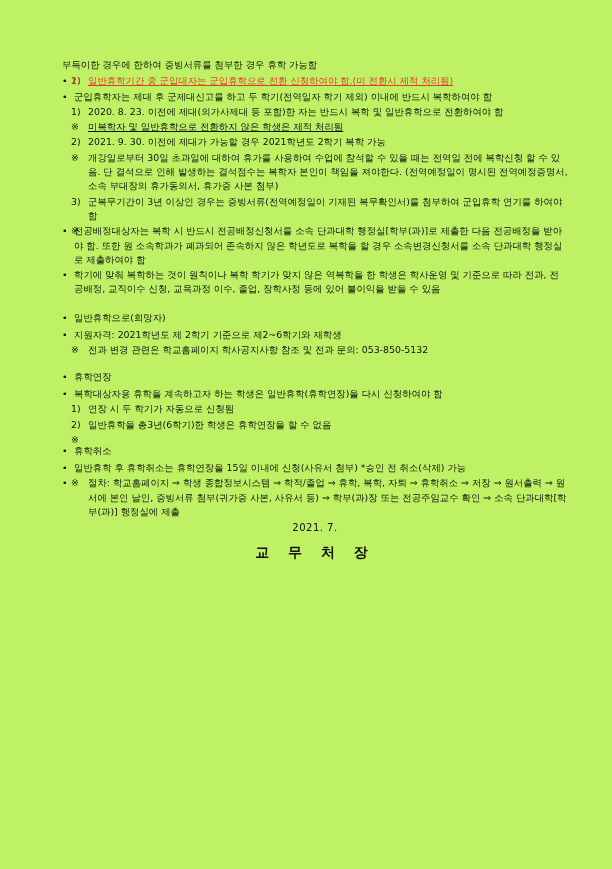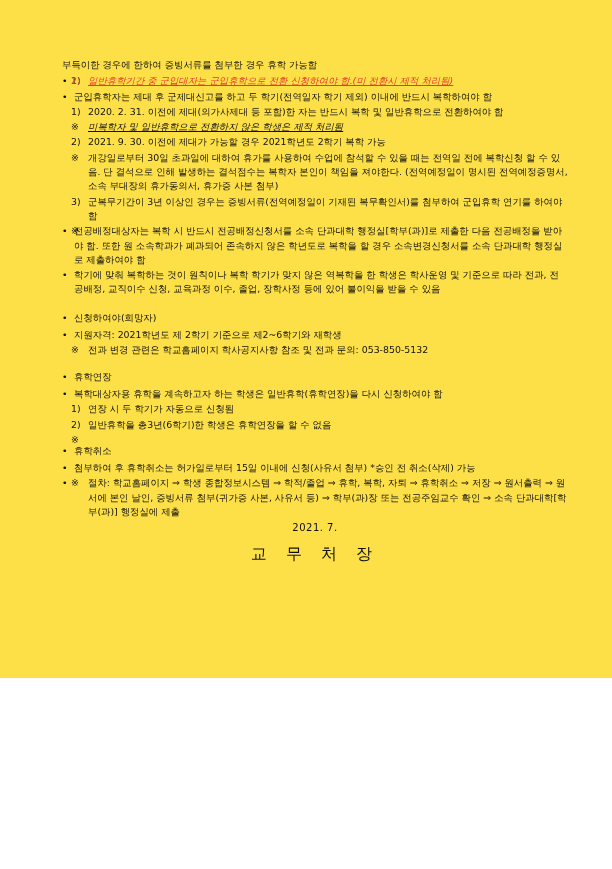--- a/index.html
+++ b/index.html
@@ -11,24 +11,24 @@
     height: 869px;
     background: #ffffff;
     font-family: "DejaVu Sans", sans-serif;
     color: #111111;
     font-size: 9.4px;
     line-height: 1.52;
   }
   .page {
     position: relative;
     width: 612px;
-    height: 678px;
+    height: 869px;
     box-sizing: border-box;
     padding: 58px 44px 40px 62px;
-    background: #fde047;
+    background: #bef264;
   }
   .block { margin: 0; padding: 0; }
 
   
   .plain {
     margin: 0 0 2px 0;
     padding: 0;
   }
 
   
@@ -61,21 +61,21 @@
     padding-left: 26px;
     margin: 0 0 1px 0;
   }
   .note > .mk {
     position: absolute;
     left: 9px;
     top: 0;
   }
 
   .red { color: #e8392e; }
-  .u { text-decoration: underline; font-style: italic; }
+  .u { text-decoration: underline; }
   .gap-m { height: 11px; }
   .gap-l { height: 13px; }
 
   .sec-head {
     position: relative;
     padding-left: 12px;
     margin: 0 0 3px 0;
   }
   .sec-head > .mk {
     position: absolute;
@@ -85,23 +85,23 @@
 
   .signature {
     text-align: center;
   }
   .sig-date {
     font-size: 10px;
     letter-spacing: 0.5px;
     margin-bottom: 6px;
   }
   .sig-title {
-    font-size: 16px;
+    font-size: 14px;
     letter-spacing: 7px;
-    font-weight: normal;
+    font-weight: bold;
   }
 </style>
 </head>
 <body>
 
 <div class="page">
 
   <div class="plain">부득이한 경우에 한하여 증빙서류를 첨부한 경우 휴학 가능함</div>
 
   <div class="block">
@@ -117,21 +117,21 @@
     </div>
   </div>
 
   <div class="block">
     <div class="b1">
       <span class="mk">•</span>
       <span>군입휴학자는 제대 후 군제대신고를 하고 두 학기(전역일자 학기 제외) 이내에 반드시 복학하여야 함</span>
     </div>
     <div class="n2">
       <span class="mk">1)</span>
-      <span>2020. 2. 31. 이전에 제대(의가사제대 등 포함)한 자는 반드시 복학 및 일반휴학으로 전환하여야 함</span>
+      <span>2020. 8. 23. 이전에 제대(의가사제대 등 포함)한 자는 반드시 복학 및 일반휴학으로 전환하여야 함</span>
     </div>
     <div class="note">
       <span class="mk">※</span>
       <span class="u">미복학자 및 일반휴학으로 전환하지 않은 학생은 제적 처리됨</span>
     </div>
     <div class="n2">
       <span class="mk">2)</span>
       <span>2021. 9. 30. 이전에 제대가 가능할 경우 2021학년도 2학기 복학 가능</span>
     </div>
     <div class="note">
@@ -159,21 +159,21 @@
       <span class="mk">•</span>
       <span>학기에 맞춰 복학하는 것이 원칙이나 복학 학기가 맞지 않은 역복학을 한 학생은 학사운영 및 기준으로 따라 전과, 전공배정, 교직이수 신청, 교육과정 이수, 졸업, 장학사정 등에 있어 불이익을 받을 수 있음</span>
     </div>
   </div>
 
   <div class="gap-l"></div>
 
   <div class="block">
     <div class="sec-head">
       <span class="mk">•</span>
-      <span>신청하여야(희망자)</span>
+      <span>일반휴학으로(희망자)</span>
     </div>
     <div class="b1">
       <span class="mk">•</span>
       <span>지원자격: 2021학년도 제 2학기 기준으로 제2~6학기와 재학생</span>
     </div>
     <div class="note">
       <span class="mk">※</span>
       <span>전과 변경 관련은 학교홈페이지 학사공지사항 참조 및 전과 문의: 053-850-5132</span>
     </div>
   </div>
@@ -204,21 +204,21 @@
 
   <div class="gap-m"></div>
 
   <div class="block">
     <div class="sec-head">
       <span class="mk">•</span>
       <span>휴학취소</span>
     </div>
     <div class="b1">
       <span class="mk">•</span>
-      <span>첨부하여 후 휴학취소는 허가일로부터 15일 이내에 신청(사유서 첨부) *승인 전 취소(삭제) 가능</span>
+      <span>일반휴학 후 휴학취소는 휴학연장을 15일 이내에 신청(사유서 첨부) *승인 전 취소(삭제) 가능</span>
     </div>
     <div class="b1">
       <span class="mk">•</span>
     </div>
     <div class="note">
       <span class="mk">※</span>
       <span>절차: 학교홈페이지 ⇒ 학생 종합정보시스템 ⇒ 학적/졸업 ⇒ 휴학, 복학, 자퇴 ⇒ 휴학취소 ⇒ 저장 ⇒ 원서출력 ⇒ 원서에 본인 날인, 증빙서류 첨부(귀가증 사본, 사유서 등) ⇒ 학부(과)장 또는 전공주임교수 확인 ⇒ 소속 단과대학[학부(과)] 행정실에 제출</span>
     </div>
   </div>
 

